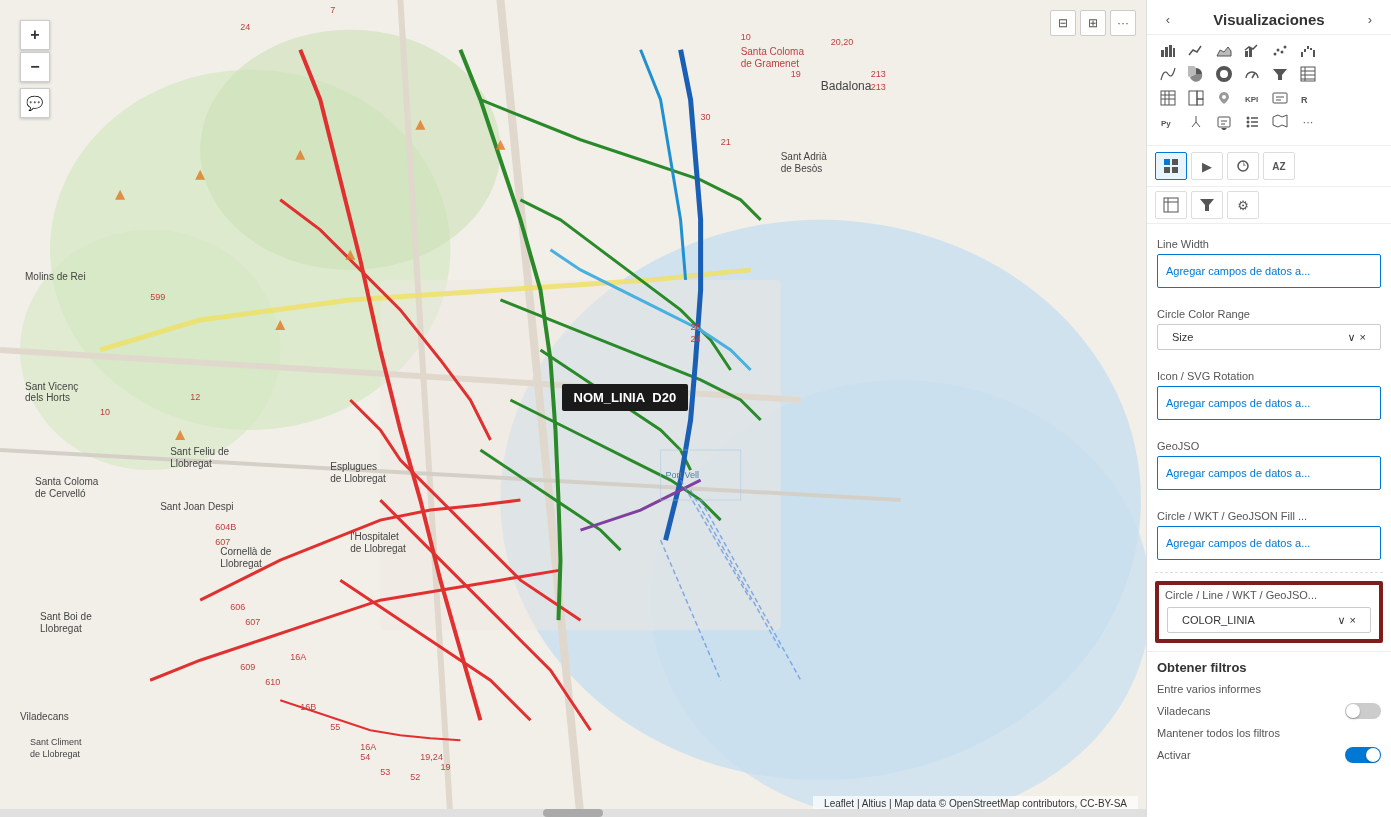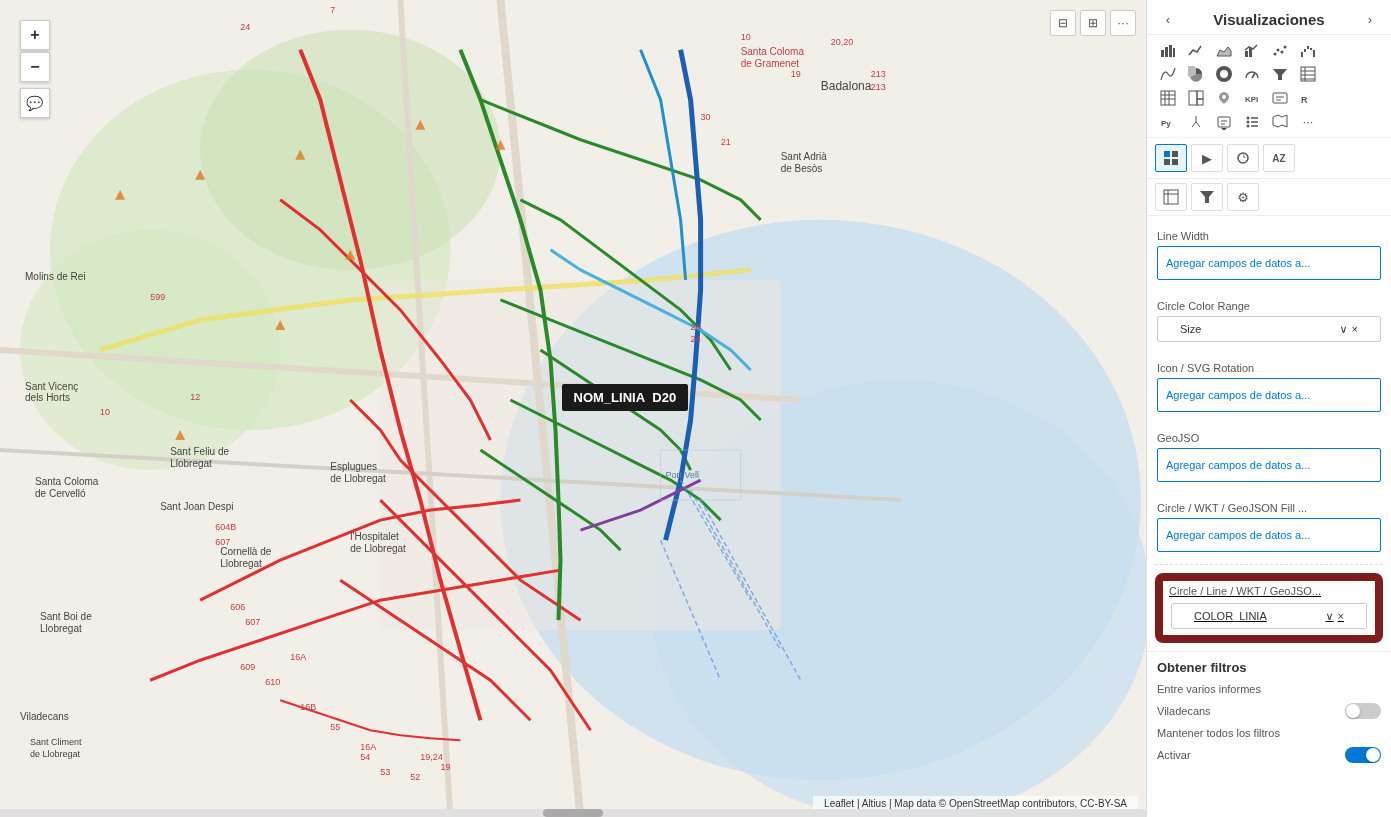--- a/index.html
+++ b/index.html
@@ -140,21 +140,21 @@
       padding: 6px 10px;
     }
     .prop-dropdown {
       width: 100%;
       height: 26px;
       border: 1px solid #ccc;
       border-radius: 2px;
       background: white;
       display: flex;
       align-items: center;
-      padding: 0 22px;
+      padding: 0 14px;
       cursor: pointer;
       font-size: 11px;
       color: #333;
       justify-content: space-between;
     }
 
     .add-field-btn {
       width: 100%;
       height: 26px;
       border: 1px solid #0078d4;
@@ -171,24 +171,23 @@
 
     .section-title {
       font-size: 11px;
       color: #555;
       margin: 8px 0 4px 0;
       font-weight: normal;
     }
 
     
     .highlighted-box {
-      border: 8px solid #7f1d1d;
-      border-radius: 8px;
+      border: 4px solid #7f1d1d;
+      border-radius: 2px;
       margin: 4px 0;
-      text-decoration: underline;
     }
     .highlighted-box .section-title {
       padding: 2px 6px;
       margin: 0;
     }
     .highlighted-box .prop-dropdown {
       margin: 2px 4px 4px 4px;
       width: calc(100% - 8px);
     }
 
@@ -583,21 +582,21 @@
             <line x1="4" y1="10" x2="9" y2="10"></line>
           </svg>
       </div>
       <div class="vi">
         <svg viewBox="0 0 16 16" fill="#555">
             <text x="1" y="13" font-size="9" font-family="Arial" font-weight="bold">R</text>
           </svg>
       </div>
     </div>
 
-    <div style="display:flex; gap:2px; margin-bottom:0;">
+    <div style="display:flex; gap:2px; margin-bottom:8px;">
       <div class="vi">
         <svg viewBox="0 0 16 16" fill="#555">
             <text x="1" y="12" font-size="8" font-family="Arial" font-weight="bold">Py</text>
           </svg>
       </div>
       <div class="vi">
         <svg viewBox="0 0 16 16" fill="none" stroke="#555" stroke-width="1">
             <line x1="8" y1="2" x2="8" y2="8"></line>
             <line x1="8" y1="8" x2="4" y2="13"></line>
             <line x1="8" y1="8" x2="12" y2="13"></line>

